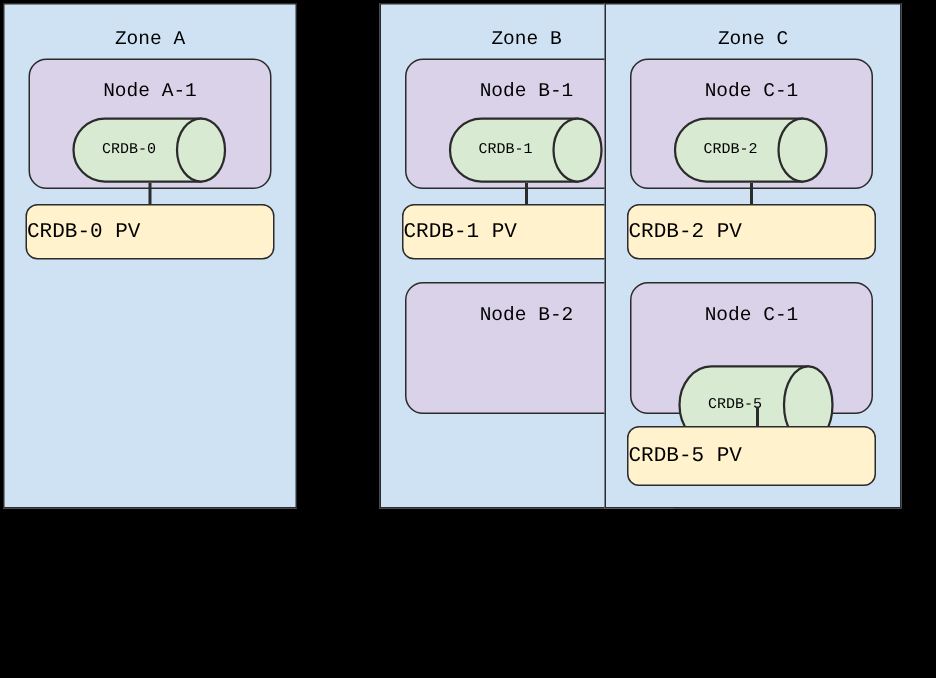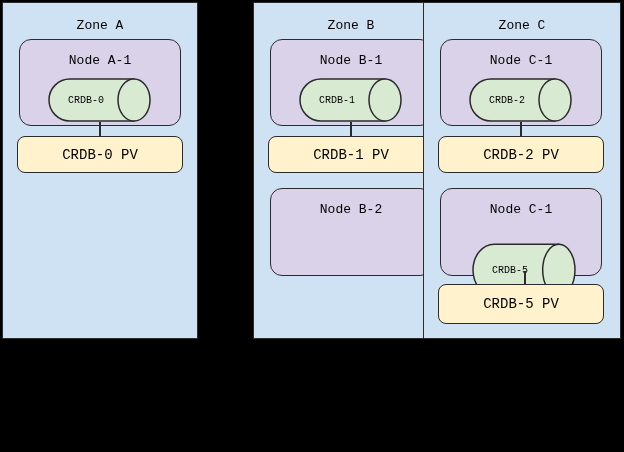--- a/index.html
+++ b/index.html
@@ -10,21 +10,21 @@
     color:#000;
   }
   .zone {
     position:absolute; top:2px; width:196px; height:337px;
     background:var(--zone-fill, #cfe2f3);
     border:1.4px solid var(--border-color, #2b2b2b);
     box-sizing:border-box;
   }
   .zone-a { left:2px; }
   .zone-b { left:213px;margin-left:40px; }
-  .zone-c { left:423px; width:198px; }
+  .zone-c { left:403px; width:198px; }
   .zone-title {
     position:absolute; top:15px; left:0; right:0;
     text-align:center; font-size:13px; line-height:15px;
   }
   .node {
     position:absolute; left:16px; width:162px;
     background:var(--node-fill, #d9d2e9);
     border:1.4px solid var(--border-color, #2b2b2b);
     border-radius:12px; box-sizing:border-box;
   }
@@ -52,21 +52,21 @@
     position:absolute; width:2px;
     background:var(--border-color, #2b2b2b);
   }
   .connector-1 { left:96px; top:119px; height:14px; }
   .connector-2 { left:100px; top:268px; height:13px; }
   .pv {
     position:absolute; left:14px; width:166px; height:37px;
     background:var(--pv-fill, #fff2cc);
     border:1.4px solid var(--border-color, #2b2b2b);
     border-radius:8px; box-sizing:border-box;
-    display:flex; align-items:center; justify-content:center;
+    display:flex; align-items:center; 
     font-size:14px;
   }
   .pv-1 { top:133px; }
   .pv-2 { top:281px; height:40px; }
 </style>
 </head>
 <body>
 
 <div class="canvas">
 

